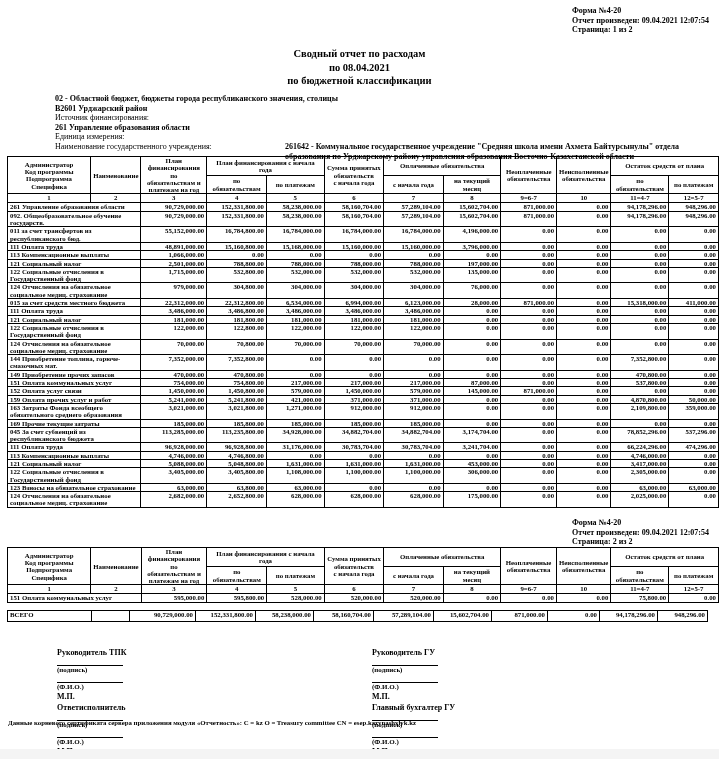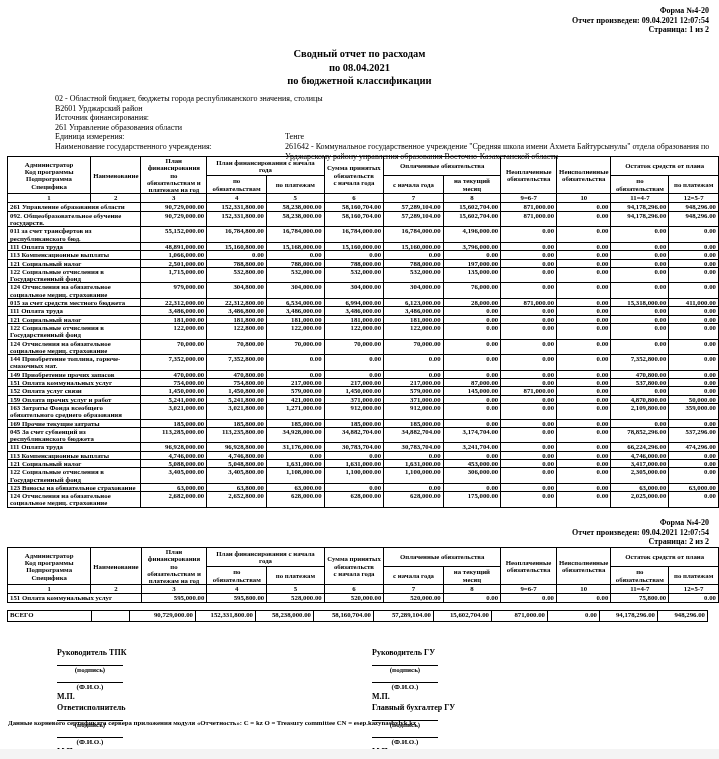--- a/index.html
+++ b/index.html
@@ -1,28 +1,28 @@
 <!DOCTYPE html>
 <html><head>
 <meta charset="utf-8">
 <style>
   html,body{margin:0;padding:0;}
   body{
     width:719px;height:759px;position:relative;background:#ffffff;color:#000;
     font-family:"Liberation Serif", "DejaVu Serif", serif;
     overflow:hidden;
   }
-  .meta{position:absolute;right:10px;text-align:right;font-size:8px;line-height:9.5px;font-weight:bold;}
+  .meta{position:absolute;right:10px;text-align:left;font-size:8px;line-height:9.5px;font-weight:bold;}
   #meta1{top:6px;}
   #meta2{top:518px;}
   .title{position:absolute;top:47px;left:0;width:719px;text-align:center;font-weight:bold;font-size:10.5px;line-height:13.5px;}
   .info{position:absolute;top:94px;left:55px;width:660px;font-size:8px;line-height:9.6px;}
   .info-row{display:flex;}
   .info-label{width:230px;flex:none;}
-  .info-value{flex:1;padding-right:4px;}
+  .info-value{flex:1;padding-right:4px;font-weight:bold;}
 
   table.rpt{border-collapse:collapse;table-layout:fixed;font-size:6.8px;line-height:7.3px;font-weight:bold;}
   table.rpt th,table.rpt td{border:1px solid #000;padding:0 2px;overflow:hidden;}
   table.rpt th{text-align:center;vertical-align:middle;white-space:pre-line;font-weight:bold;}
   table.rpt td.num{text-align:right;vertical-align:top;white-space:nowrap;}
   table.rpt td.name{text-align:left;vertical-align:top;}
   table.rpt tr.numsrow th{font-weight:bold;height:8px;line-height:8px;}
   td.ind0{padding-left:2px;}
   td.ind1{padding-left:6px;}
   td.ind2{padding-left:11px;}
@@ -31,21 +31,21 @@
   #t2{position:absolute;top:547px;left:7px;}
   #t3{position:absolute;top:610px;left:7px;}
   #t3 td{height:10px;}
 
   .sigs{position:absolute;top:648px;left:57px;width:630px;font-size:8px;font-weight:bold;line-height:9px;}
   .sig-pair{display:flex;}
   .sig{width:325px;display:flex;align-items:flex-start;flex-direction:column;}
   .sig .role{margin-right:4px;white-space:nowrap;}
   .sigcol{display:inline-block;margin-right:10px;}
   .sline{display:block;width:66px;height:8px;border-bottom:1px solid #000;}
-  .slbl{display:block;text-align:center;font-size:7px;line-height:8px;}
+  .slbl{display:block;font-size:7px;line-height:8px;}
   .mp-row{display:flex;margin:1px 0 2px 0;}
   .mp-row span{display:inline-block;width:325px;}
   .cert{position:absolute;top:719px;left:8px;width:705px;font-size:6.8px;font-weight:bold;}
   .bottom-strip{position:absolute;bottom:0;left:0;width:719px;height:10px;background:#f4f4f4;}
 </style>
 </head>
 <body>
 
 <div class="meta" id="meta1">
   <div>Форма №4-20</div>
@@ -67,21 +67,20 @@
     <div class="info-value">В2601   Урджарский район</div>
   </div>
   <div class="info-row">
     <div class="info-label">Источник финансирования:</div>
   </div>
   <div class="info-row">
     <div class="info-value">261 Управление образования области</div>
   </div>
   <div class="info-row">
     <div class="info-label">Единица измерения:</div>
-    <div class="info-value">Тенге</div>
   </div>
   <div class="info-row">
     <div class="info-label">Наименование государственного учреждения:</div>
     <div class="info-value">261642 - Коммунальное государственное учреждение "Средняя школа имени Ахмета Байтурсынулы" отдела образования по Урджарскому району управления образования Восточно-Казахстанской области</div>
   </div>
 </div>
 
 <table class="rpt" id="t1">
     <colgroup>
       <col style="width: 84px;">

